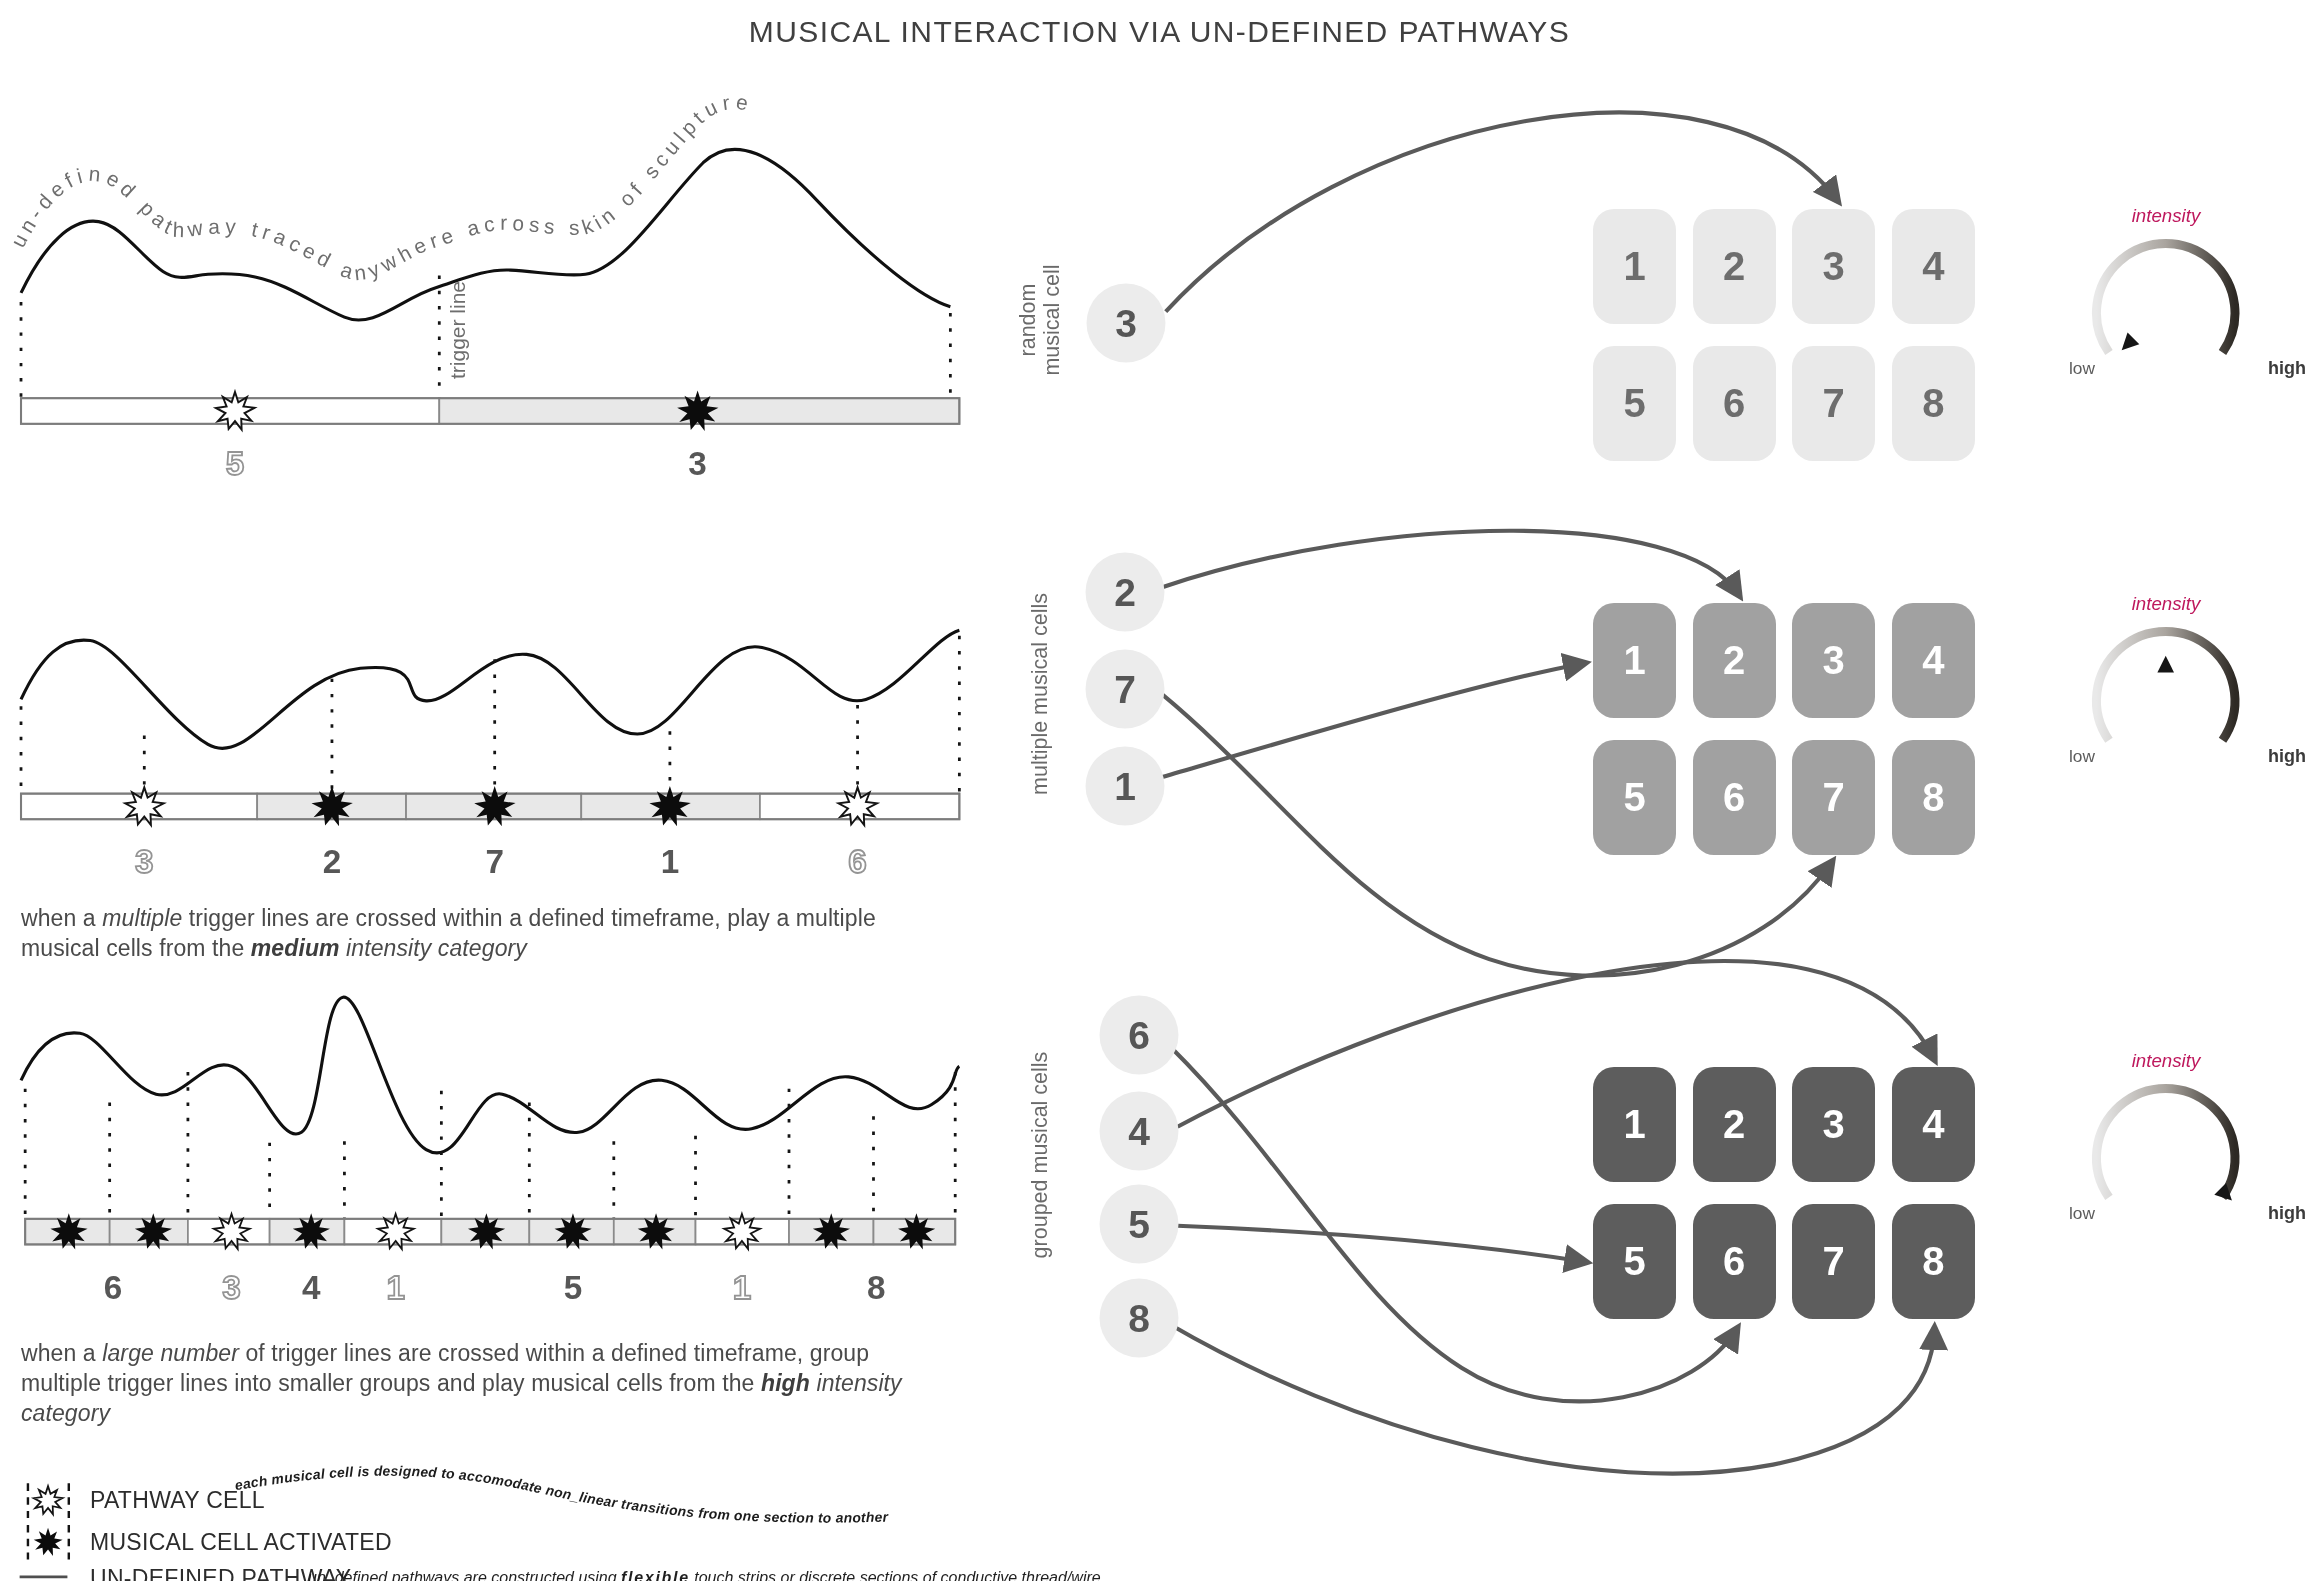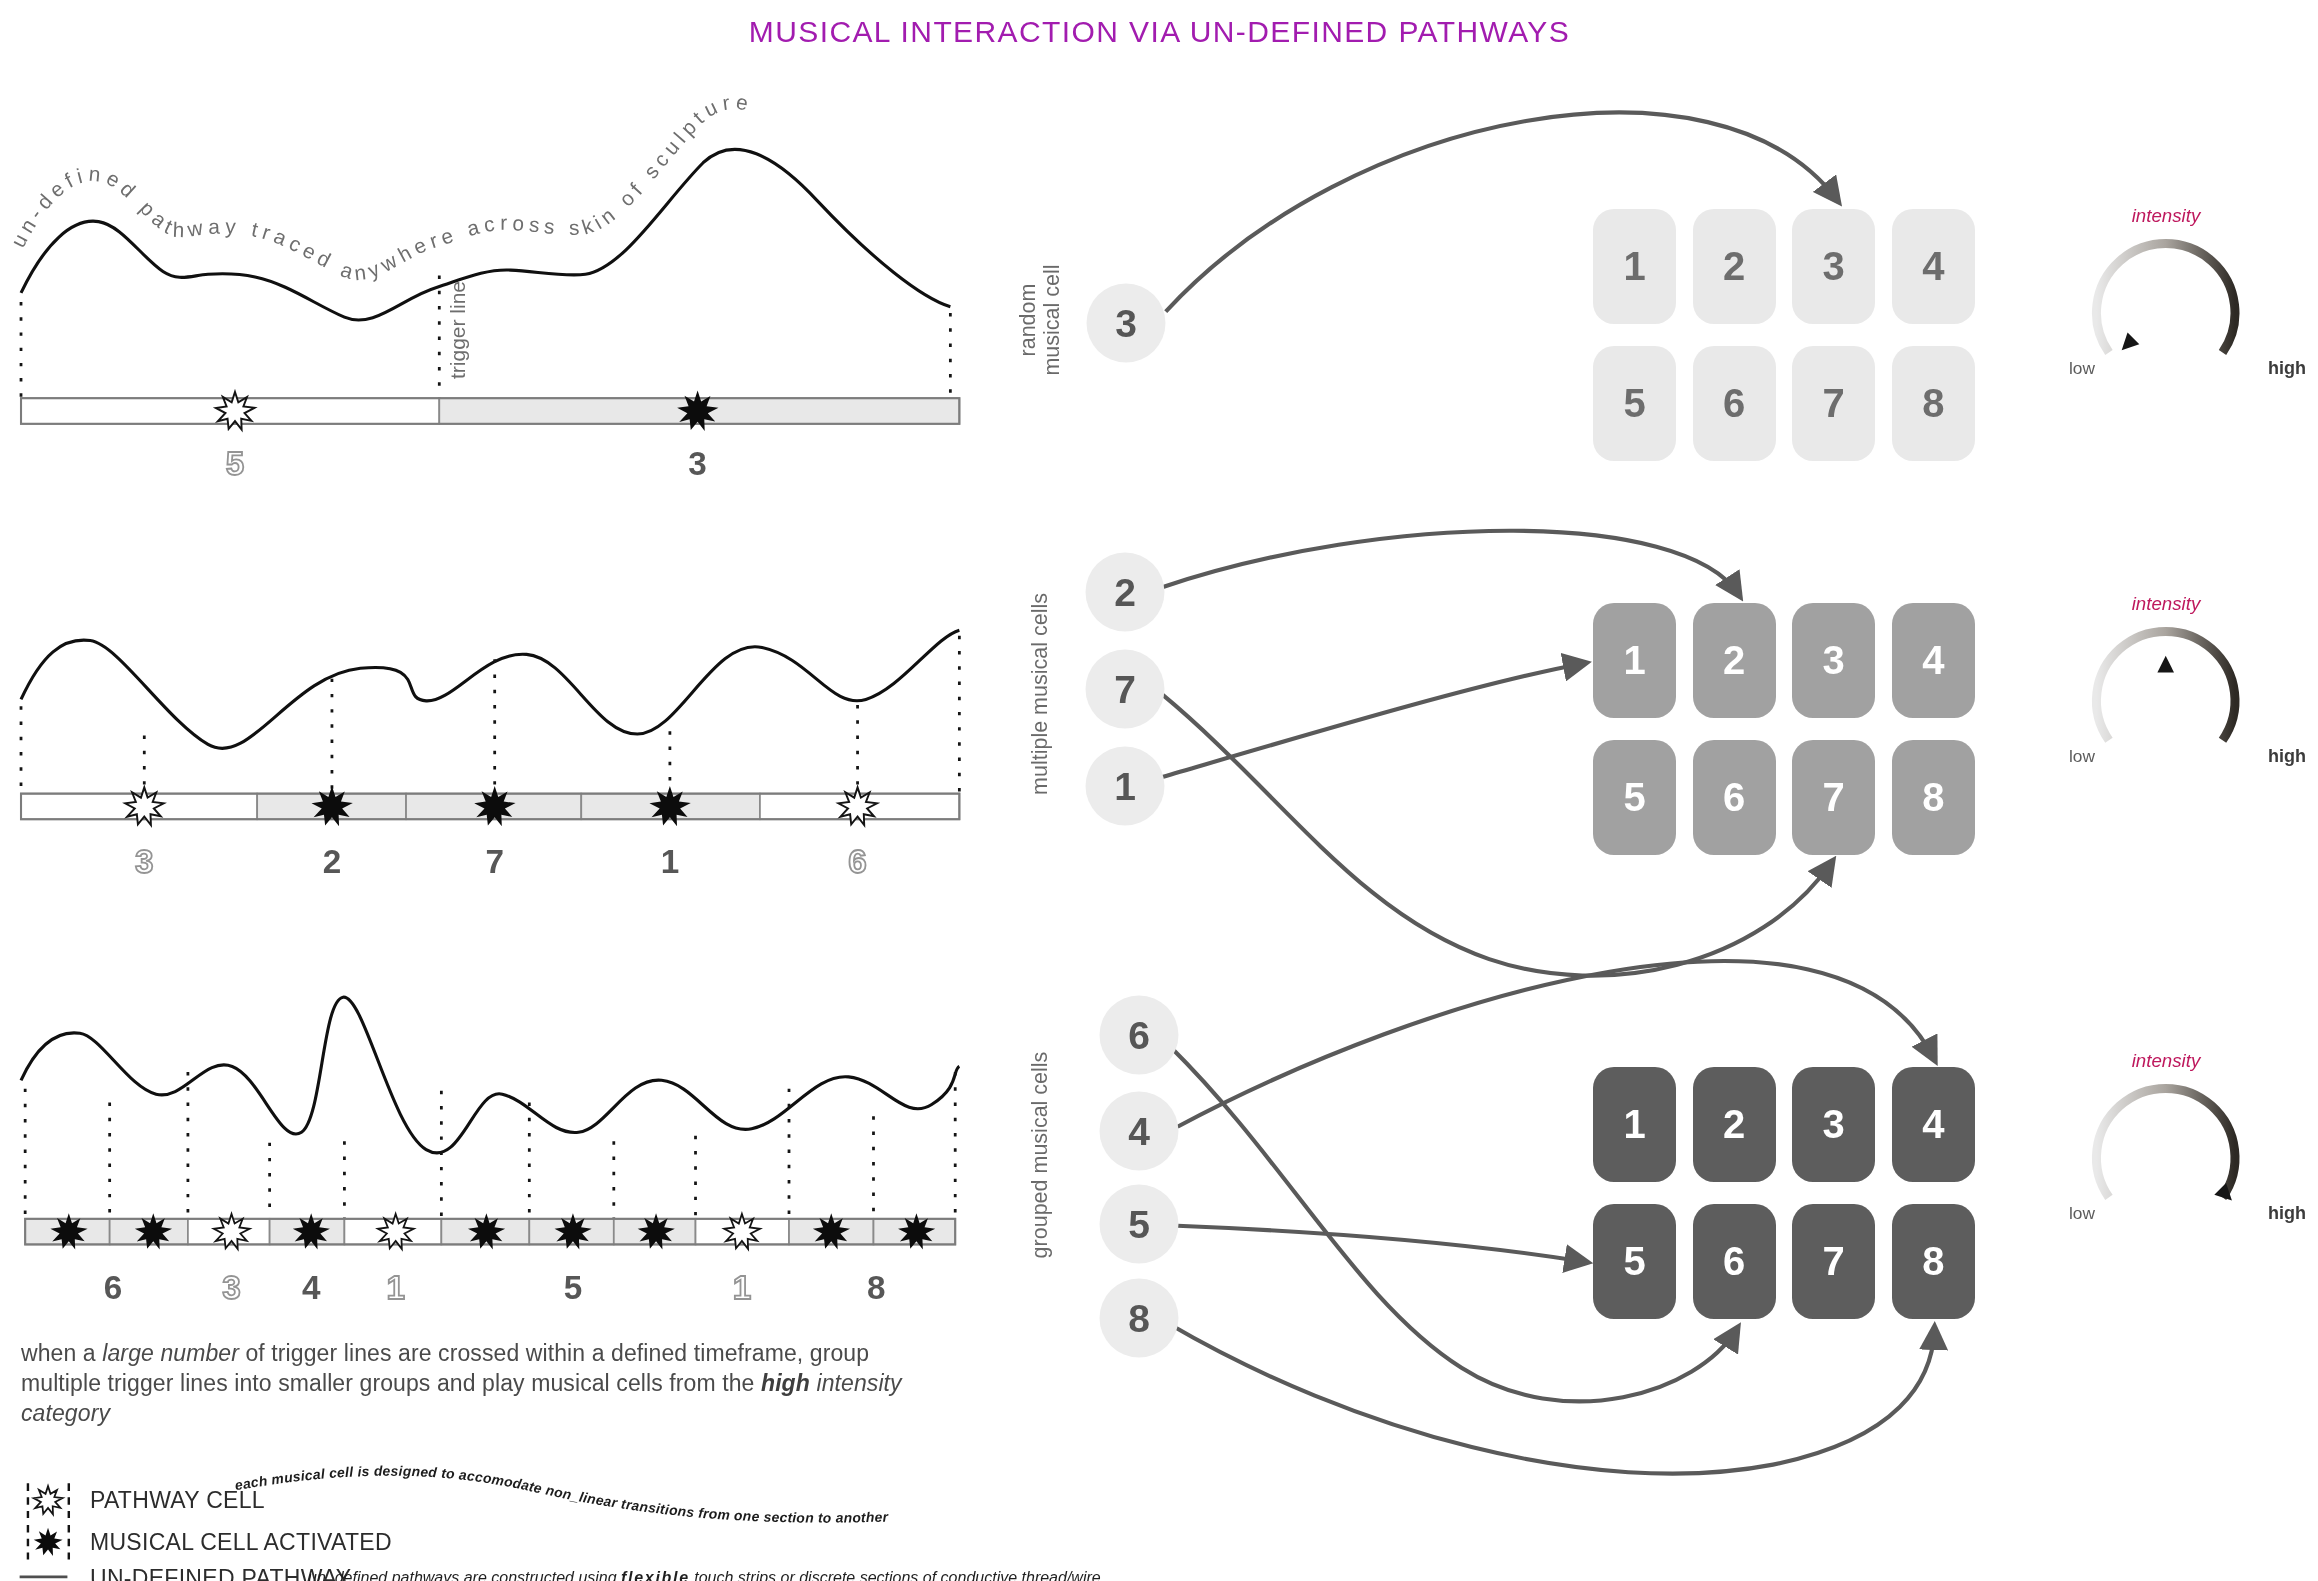--- a/index.html
+++ b/index.html
@@ -1,21 +1,21 @@
 <!DOCTYPE html>
 <html style="font-size:11px"><head>
 <meta charset="utf-8">
 <style>
   html,body{margin:0;padding:0;background:#fff;}
   #canvas{position:relative;width:2319px;height:1581px;background:#fff;overflow:hidden;
           font-family:"Liberation Sans",sans-serif;}
   .abs{position:absolute;}
 
   #title{left:0;top:15.2px;width:2319px;text-align:center;font-size:30px;letter-spacing:1.4px;
-         color:#a21caf;font-weight:400;}
+         color:#404040;font-weight:400;}
 
   .caption{font-size:23px;color:#4a4a4a;line-height:1.3;letter-spacing:0.1px;}
   .caption .r{font-style:normal;}
   .caption .i{font-style:italic;}
   .caption .bi{font-style:italic;font-weight:700;color:#3e3e3e;}
 
   .side-label{color:#6a6a6a;font-size:21.5px;line-height:1.12;text-align:center;
               transform:translate(-50%,-50%) rotate(-90deg);}
   .nowrap{white-space:nowrap;}
 
@@ -202,20 +202,23 @@
     <div class="cell">4</div>
     <div class="cell">5</div>
     <div class="cell">6</div>
     <div class="cell">7</div>
     <div class="cell">8</div>
   </div>
   <span class="abs gtitle" style="left:2166px;top:216px;">intensity</span>
   <span class="abs glow" style="left:2082px;top:368px;">low</span>
   <span class="abs ghigh" style="left:2287px;top:368px;">high</span>
 
+  <div class="abs caption" style="left:21px;top:904px;width:921px;">
+    <span class="r">when a </span><span class="i">multiple</span><span class="r"> trigger lines are crossed within a defined timeframe, play a multiple musical cells from the </span><span class="bi">medium</span><span class="i"> intensity category</span>
+  </div>
   <div class="abs side-label nowrap" style="left:1040px;top:694px;">multiple musical cells</div>
   <div class="abs circle" style="left:1125px;top:592px;">2</div>
   <div class="abs circle" style="left:1125px;top:689px;">7</div>
   <div class="abs circle" style="left:1125px;top:786px;">1</div>
   <div class="abs grid cells-med" style="left:1593px;top:603px;">
     <div class="cell">1</div>
     <div class="cell">2</div>
     <div class="cell">3</div>
     <div class="cell">4</div>
     <div class="cell">5</div>

